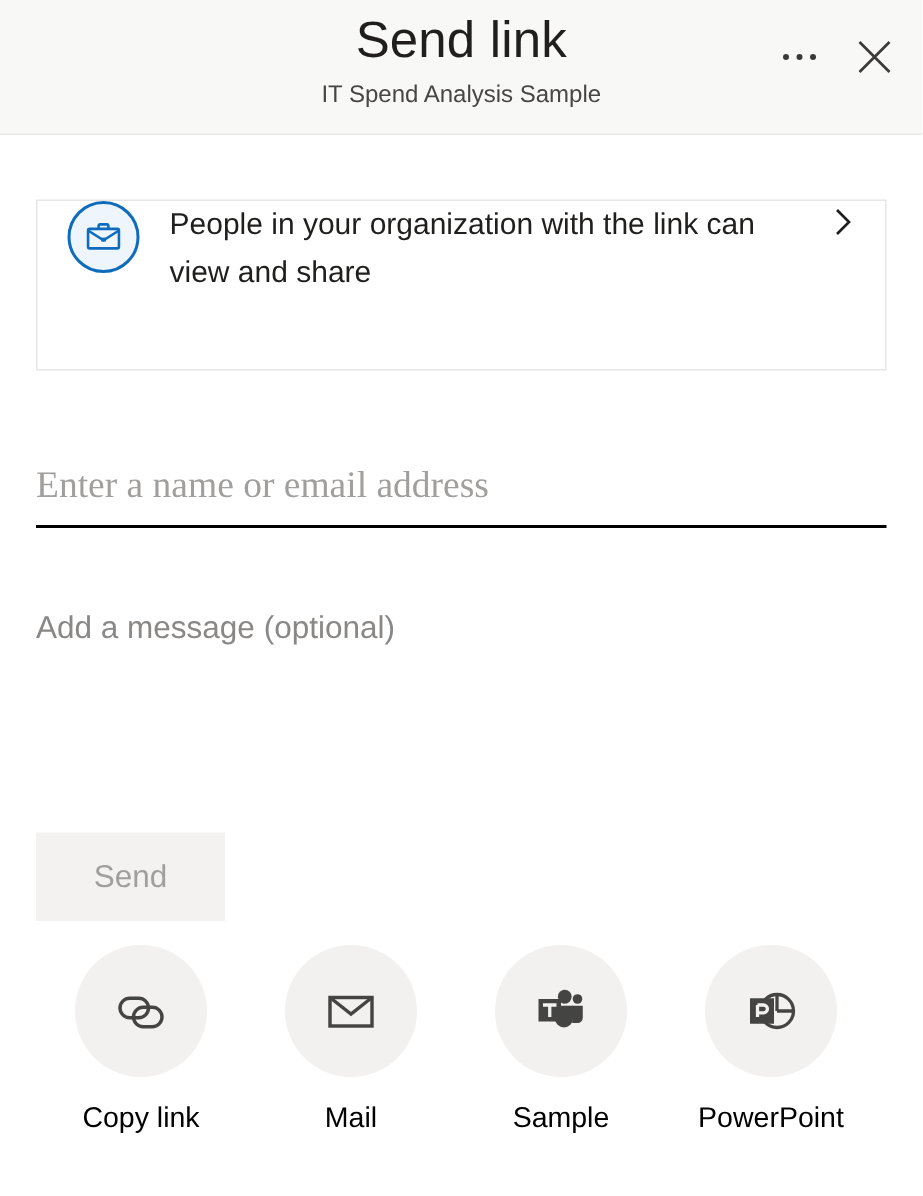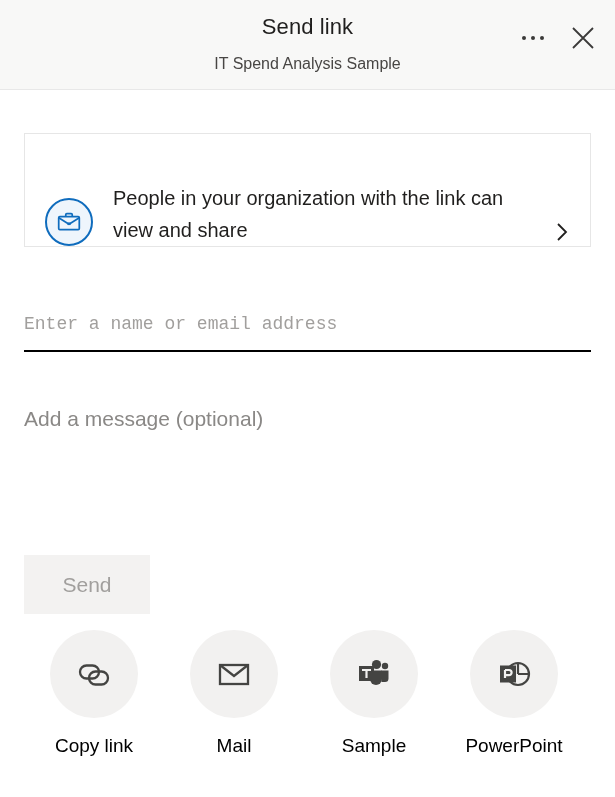--- a/index.html
+++ b/index.html
@@ -26,21 +26,21 @@
   }
   .header-titles {
     position: absolute;
     left: 0;
     right: 0;
     top: 10px;
     text-align: center;
     pointer-events: none;
   }
   .header-title {
-    font-size: 22px;
+    font-size: 34px;
     font-weight: 400;
     color: #201f1e;
     line-height: 34px;
     letter-spacing: 0.1px;
   }
   .header-subtitle {
     font-size: 16px;
     font-weight: 400;
     color: #484644;
     line-height: 22px;
@@ -83,21 +83,21 @@
   .perm-card {
     position: absolute;
     left: 24px;
     top: 133px;
     width: 567px;
     height: 114px;
     box-sizing: border-box;
     border: 1px solid #e6e6e6;
     background: #ffffff;
     display: flex;
-    align-items: flex-end;
+    align-items: flex-start;
     cursor: pointer;
   }
   .perm-icon-wrap {
     width: 88px;
     display: flex;
     justify-content: center;
     align-items: center;
     flex: none;
   }
   .perm-icon {
@@ -131,22 +131,22 @@
   .recipients-field {
     position: absolute;
     left: 24px;
     top: 297px;
     width: 567px;
     height: 55px;
     box-sizing: border-box;
     border: none;
     border-bottom: 2px solid #000000;
     background: transparent;
-    font-family: Liberation Mono, monospace;
-    font-size: 18px;
+    font-family: Liberation Serif, serif;
+    font-size: 25px;
     color: #201f1e;
     padding: 0;
     outline: none;
   }
   .recipients-field::placeholder {
     color: #a19f9d;
     opacity: 1;
   }
   .message-field {
     position: absolute;

